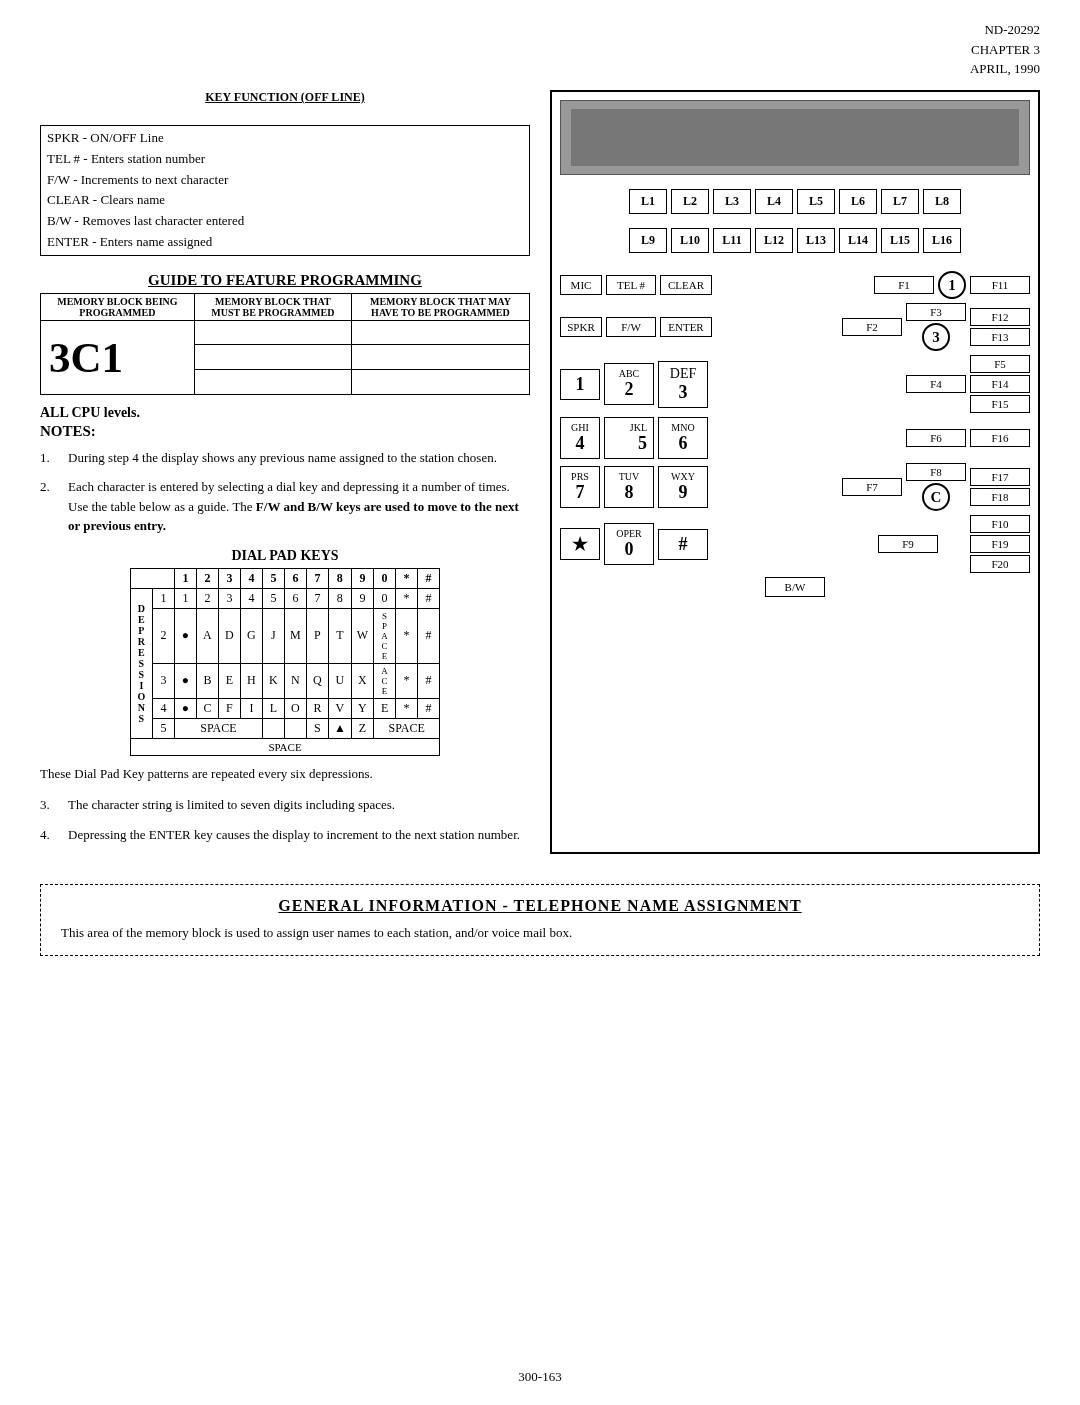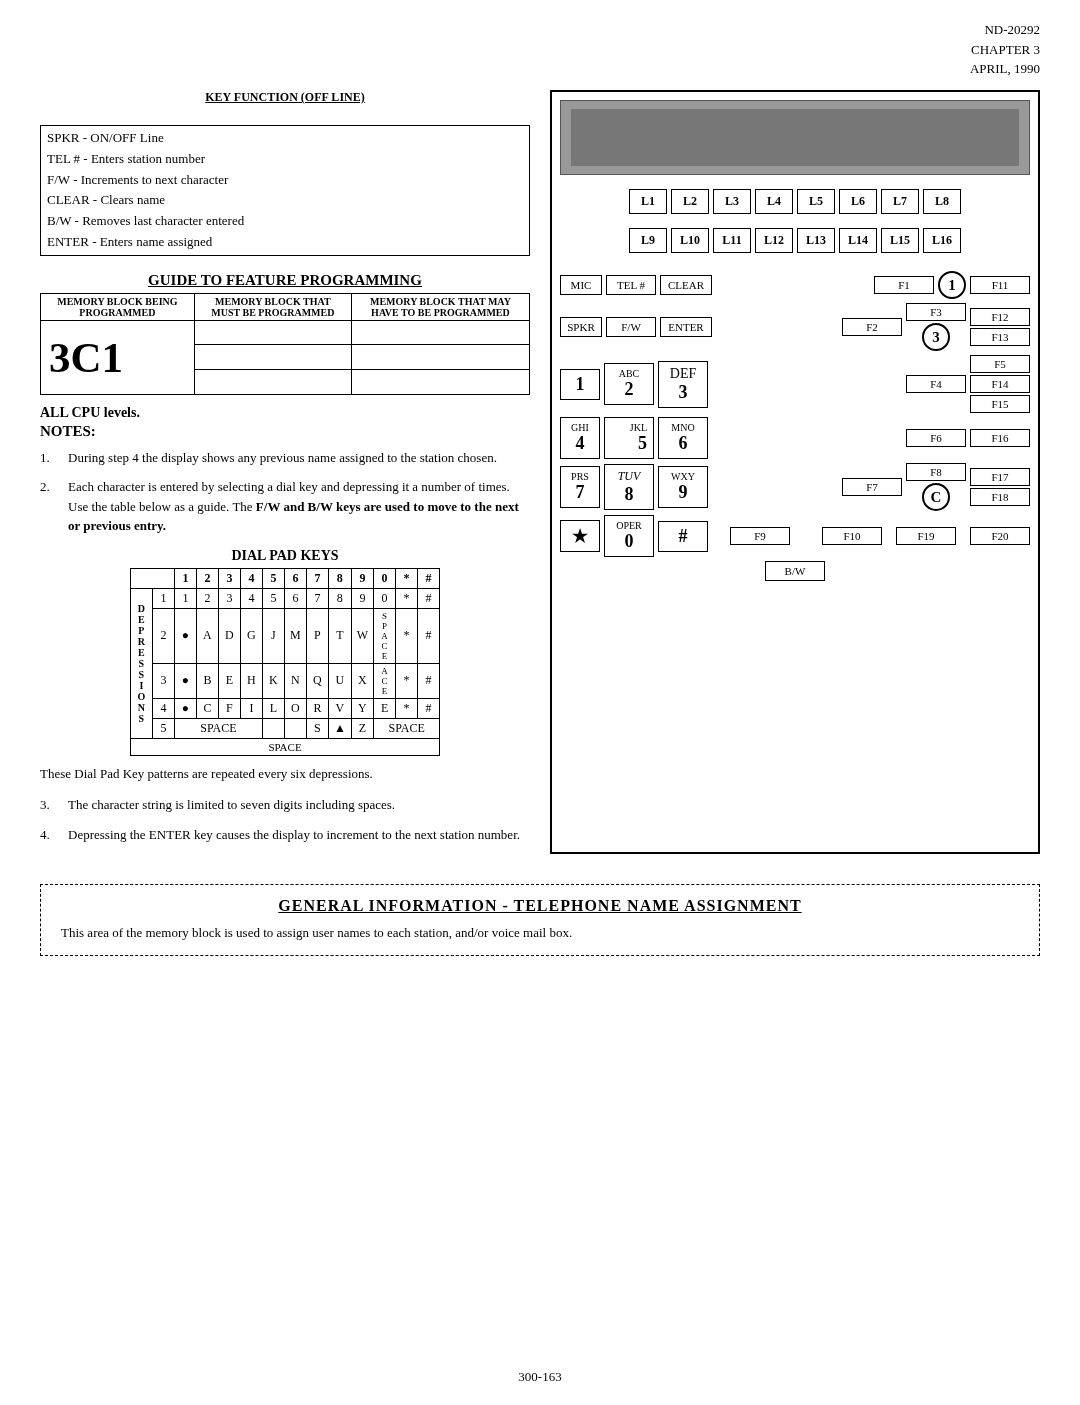--- a/index.html
+++ b/index.html
@@ -550,21 +550,21 @@
             <div class="f-btn">F6</div>
             <div class="f-btn">F16</div>
           </div>
 
           <div style="display:flex; gap:4px; margin-bottom:4px; align-items:center;">
             <div class="digit-btn" style="min-width:40px; text-align:center; border:1px solid #000; padding:4px 6px;">
               <span style="font-size:10px; display:block;">PRS</span>
               <span style="font-size:18px; font-weight:bold; display:block;">7</span>
             </div>
             <div class="digit-btn" style="min-width:50px; text-align:center; border:1px solid #000; padding:4px 6px;">
-              <span style="font-size:12px; display:block;font-style:italic;">TUV</span>
+              <span style="font-size:10px; display:block;">TUV</span>
               <span style="font-size:18px; font-weight:bold; display:block;">8</span>
             </div>
             <div class="digit-btn" style="min-width:50px; text-align:center; border:1px solid #000; padding:4px 6px;">
               <span style="font-size:10px; display:block;">WXY</span>
               <span style="font-size:18px; font-weight:bold; display:block;">9</span>
             </div>
             <div style="flex:1;"></div>
             <div class="f-btn">F7</div>
             <div style="display:flex; flex-direction:column; gap:2px; align-items:center;">
               <div class="f-btn">F8</div>
@@ -580,21 +580,21 @@
 
           <div style="display:flex; gap:4px; margin-bottom:4px; align-items:center;">
             <div class="digit-btn" style="min-width:40px; font-size:18px; font-weight:bold; text-align:center; border:1px solid #000; padding:4px 6px;">★</div>
             <div class="digit-btn" style="min-width:50px; text-align:center; border:1px solid #000; padding:4px 6px;">
               <span style="font-size:10px; display:block;">OPER</span>
               <span style="font-size:18px; font-weight:bold; display:block;">0</span>
             </div>
             <div class="digit-btn" style="min-width:50px; font-size:18px; font-weight:bold; text-align:center; border:1px solid #000; padding:4px 6px;">#</div>
             <div style="flex:1;"></div>
             <div class="f-btn">F9</div>
-            <div style="display:flex; flex-direction:row; gap:14px;padding-left:28px;">
+            <div style="display:flex; flex-direction:column; gap:2px;padding-left:28px;">
               <div class="f-btn">F10</div>
               <div class="f-btn">F19</div>
               <div class="f-btn">F20</div>
             </div>
           </div>
 
           <div style="display:flex; gap:4px; margin-bottom:4px; align-items:center; justify-content:center;">
             <div class="mk-btn" style="min-width:60px; text-align:center;">B/W</div>
           </div>
 

